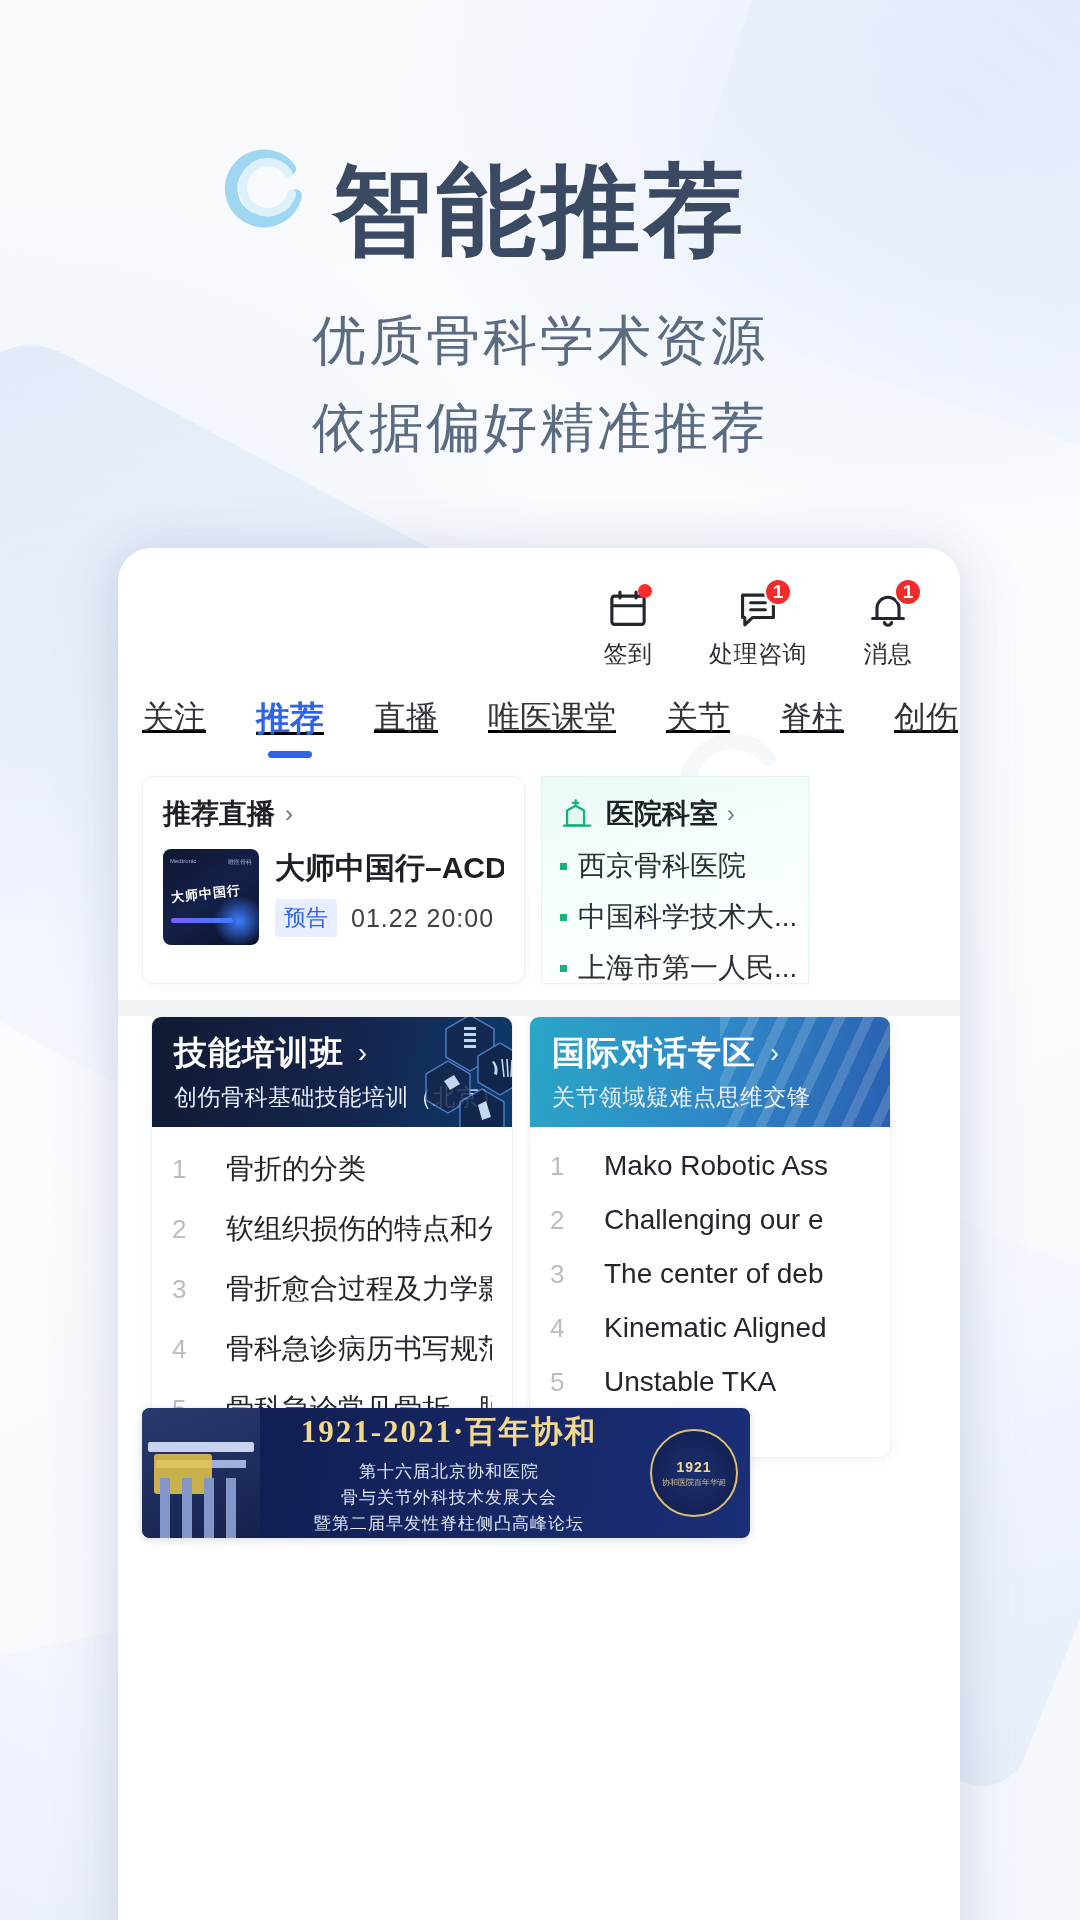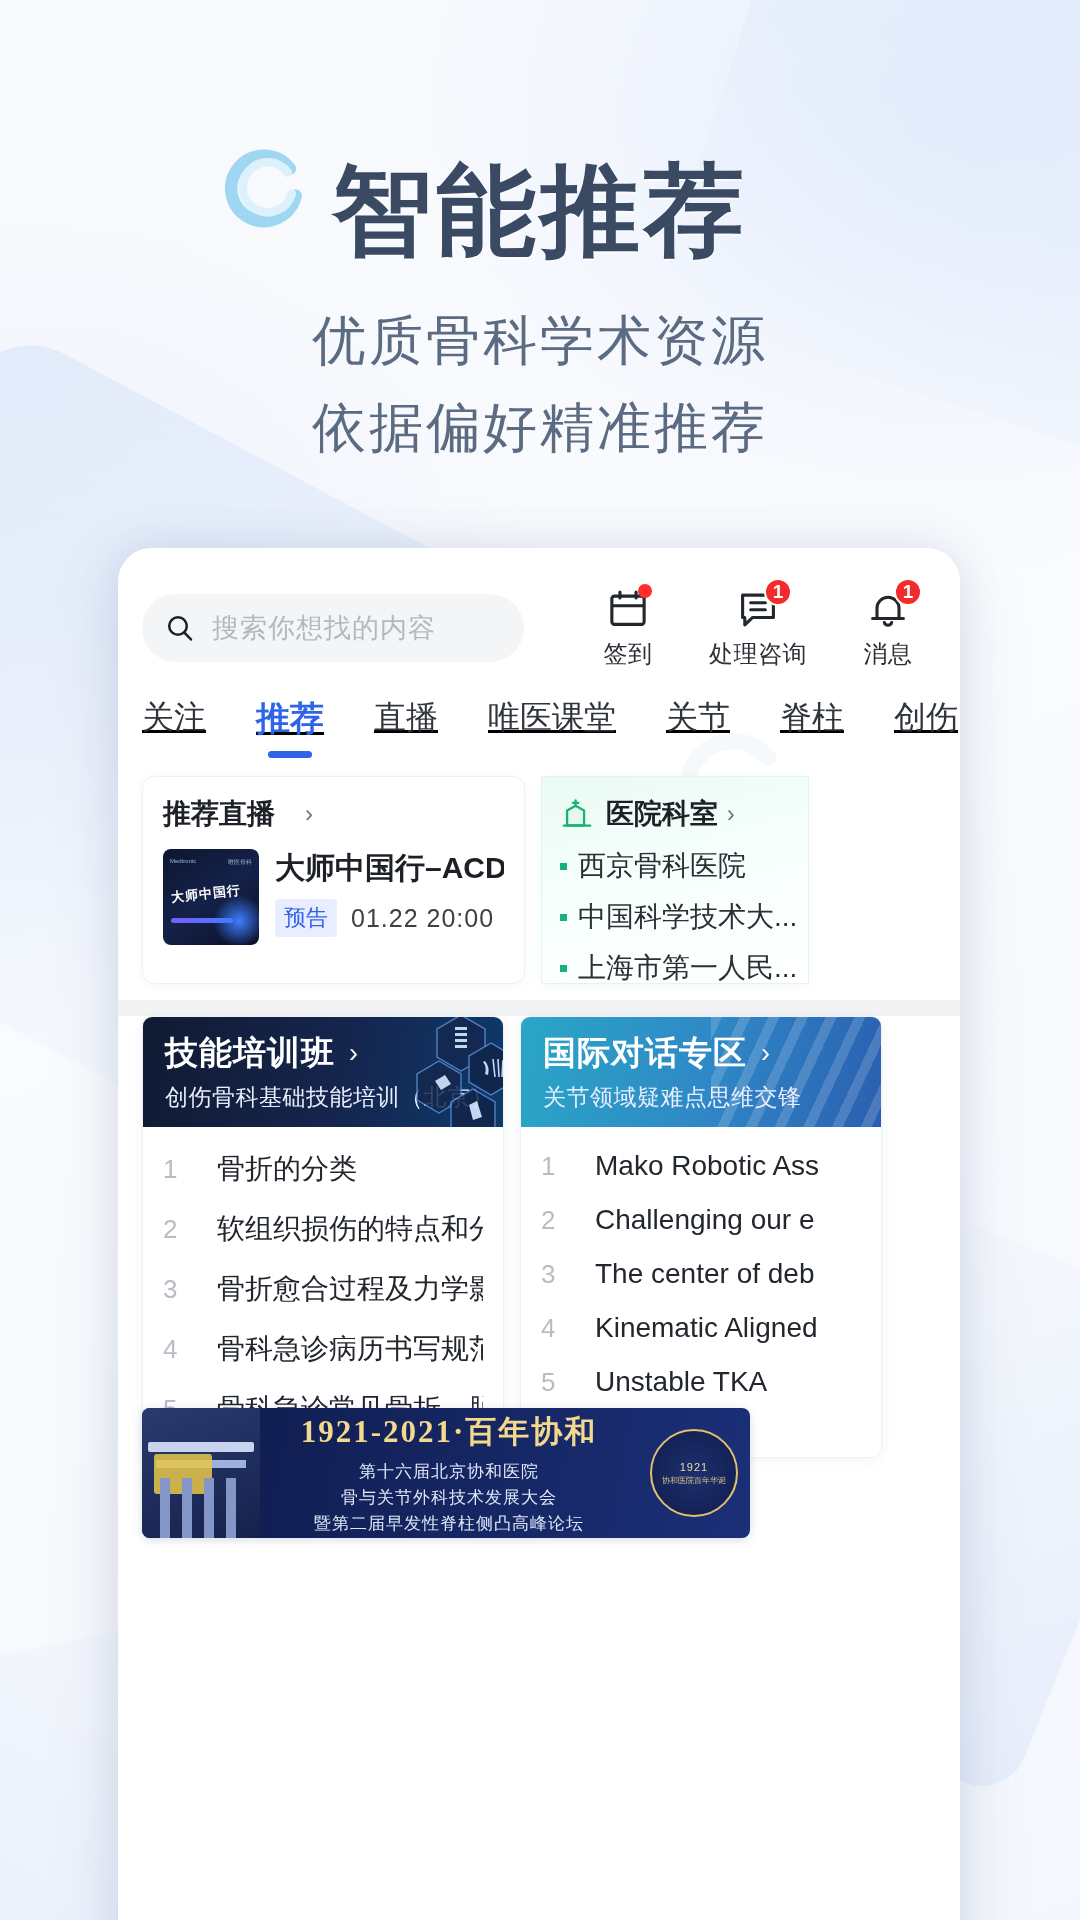--- a/index.html
+++ b/index.html
@@ -70,21 +70,21 @@
   .tabs{position:absolute;left:24px;top:148px;right:0;height:72px;display:flex;align-items:flex-start;gap:50px;text-decoration:underline;}
   .tab{font-size:32px;color:#30343b;position:relative;white-space:nowrap;padding-bottom:8px;}
   .tab.active{color:#2f63e8;font-weight:bold;font-size:34px;}
   .tab.active .ul{position:absolute;bottom:-8px;left:50%;transform:translateX(-50%);
     width:44px;height:7px;border-radius:4px;background:#2f63e8;}
 
   
   .toprow{position:absolute;left:24px;top:228px;right:0;display:flex;gap:16px;}
   .card-live{width:383px;height:208px;background:#fff;border:1px solid #eef0f4;border-radius:12px;
     box-shadow:0 2px 10px rgba(120,135,165,.07);padding:18px 20px;box-sizing:border-box;}
-  .card-head{display:flex;align-items:center;font-size:28px;color:#1d2026;font-weight:bold;gap:20px;}
+  .card-head{display:flex;align-items:center;font-size:28px;color:#1d2026;font-weight:bold;}
   .card-head .chev{margin-left:10px;font-size:24px;color:#6b7280;font-weight:normal;}
   .live-body{display:flex;margin-top:16px;}
   .thumb{width:96px;height:96px;border-radius:8px;flex:0 0 auto;overflow:hidden;position:relative;
      background:linear-gradient(145deg,#0d1730 0%,#14214a 50%,#0a1126 100%);}
   .thumb .glow{position:absolute;left:52%;top:48%;width:52px;height:52px;border-radius:50%;
      background:radial-gradient(circle,#3f7dff 0%,rgba(63,125,255,0) 70%);}
   .thumb .tt{position:absolute;left:8px;top:36px;font-size:13px;color:#fff;font-weight:bold;
      font-family:"Liberation Serif",serif;letter-spacing:1px;transform:rotate(-6deg);}
   .thumb .bar{position:absolute;left:8px;bottom:22px;width:62px;height:5px;border-radius:3px;
      background:linear-gradient(90deg,#7b5cff,#3f7dff);}
@@ -104,21 +104,21 @@
   .dept-head .t{margin-left:12px;font-size:28px;font-weight:bold;color:#1d2026;}
   .dept-head .chev{margin-left:9px;font-size:23px;color:#6b7280;}
   .dept-list{margin-top:14px;}
   .dept-item{display:flex;align-items:center;margin-top:13px;font-size:28px;color:#2b2f36;white-space:nowrap;}
   .dept-item .sq{width:7px;height:7px;background:#17b276;margin-right:11px;flex:0 0 auto;}
 
   
   .greyband{position:absolute;left:0;right:0;top:452px;height:16px;background:#f2f3f5;}
 
   
-  .bannerrow{position:absolute;left:24px;top:468px;right:0;display:flex;gap:16px;}
+  .bannerrow{position:absolute;left:33px;top:468px;right:0;display:flex;gap:16px;}
   .bcard{width:360px;background:#fff;border-radius:10px;overflow:hidden;
     box-shadow:0 2px 12px rgba(120,135,165,.09);border:1px solid #f0f1f4;}
   .bhead{height:110px;position:relative;padding:0 22px;box-sizing:border-box;
     display:flex;flex-direction:column;justify-content:center;overflow:hidden;}
   .bhead.dark{background:linear-gradient(100deg,#101a33 0%,#15254d 55%,#0d3a6b 100%);}
   .bhead.teal{background:linear-gradient(100deg,#2aa6c7 0%,#2f86c6 55%,#2a5fb0 100%);}
   .bhead .bt{font-size:33px;color:#fff;font-weight:bold;display:flex;align-items:center;letter-spacing:1px;}
   .bhead .bt .chev{margin-left:14px;font-size:27px;font-weight:normal;}
   .bhead .bs{margin-top:6px;font-size:23px;color:#e8eefb;white-space:nowrap;letter-spacing:.5px;}
   .hexes{position:absolute;right:-10px;top:-8px;width:170px;height:128px;opacity:.95;}
@@ -142,21 +142,21 @@
      border-radius:3px;opacity:.85;}
   .promo .ctr{flex:1;text-align:center;padding:0 10px;}
   .promo .p1{font-size:31px;color:#f3d98b;font-weight:bold;font-family:"Liberation Serif",serif;letter-spacing:2px;}
   .promo .p2{margin-top:7px;font-size:17px;color:#dfe6f7;letter-spacing:1px;}
   .promo .p3{margin-top:3px;font-size:17px;color:#dfe6f7;letter-spacing:1px;}
   .promo .p4{margin-top:3px;font-size:17px;color:#dfe6f7;letter-spacing:1px;}
   .promo .seal{width:112px;height:130px;flex:0 0 auto;display:flex;align-items:center;justify-content:center;}
   .seal-c{width:84px;height:84px;border-radius:50%;border:2px solid #e0c173;
      display:flex;align-items:center;justify-content:center;flex-direction:column;
      background:radial-gradient(circle,#1d2f70,#101c4a);}
-  .seal-c .yr{font-size:11px;color:#f0d79a;font-weight:normal;letter-spacing:1px;}
+  .seal-c .yr{font-size:14px;color:#f0d79a;font-weight:bold;letter-spacing:1px;}
   .seal-c .sm{font-size:8px;color:#d8c28c;margin-top:2px;}
 </style>
 </head>
 <body>
 
 <div class="bg">
   <div class="poly1"></div>
   <div class="poly2"></div>
   <div class="poly3"></div>
   <div class="poly4"></div>
@@ -173,27 +173,20 @@
 </div>
 
 <div class="phone">
  <div class="phone-inner">
 
   <svg class="wm" viewBox="0 0 100 100">
     <path d="M72 30 A30 30 0 1 0 78 55" fill="none" stroke="#eef3f9" stroke-width="11" stroke-linecap="round"></path>
   </svg>
 
   <div class="searchrow">
-    <div class="searchbox">
-      <svg width="32" height="32" viewBox="0 0 24 24">
-        <circle cx="10.5" cy="10.5" r="6.6" fill="none" stroke="#1d2026" stroke-width="1.9"></circle>
-        <line x1="15.3" y1="15.4" x2="20.2" y2="20.6" stroke="#1d2026" stroke-width="1.9" stroke-linecap="round"></line>
-      </svg>
-      <span class="ph">搜索你想找的内容</span>
-    </div>
 
     <div class="tools">
 
       <div class="tool">
         <svg width="44" height="44" viewBox="0 0 24 24">
           <rect x="3.2" y="5" width="17.6" height="15.4" rx="1.4" fill="none" stroke="#22262d" stroke-width="1.7"></rect>
           <line x1="3.2" y1="10.2" x2="20.8" y2="10.2" stroke="#22262d" stroke-width="1.7"></line>
           <line x1="7.6" y1="2.8" x2="7.6" y2="6" stroke="#22262d" stroke-width="1.7" stroke-linecap="round"></line>
           <line x1="16.4" y1="2.8" x2="16.4" y2="6" stroke="#22262d" stroke-width="1.7" stroke-linecap="round"></line>
         </svg>

